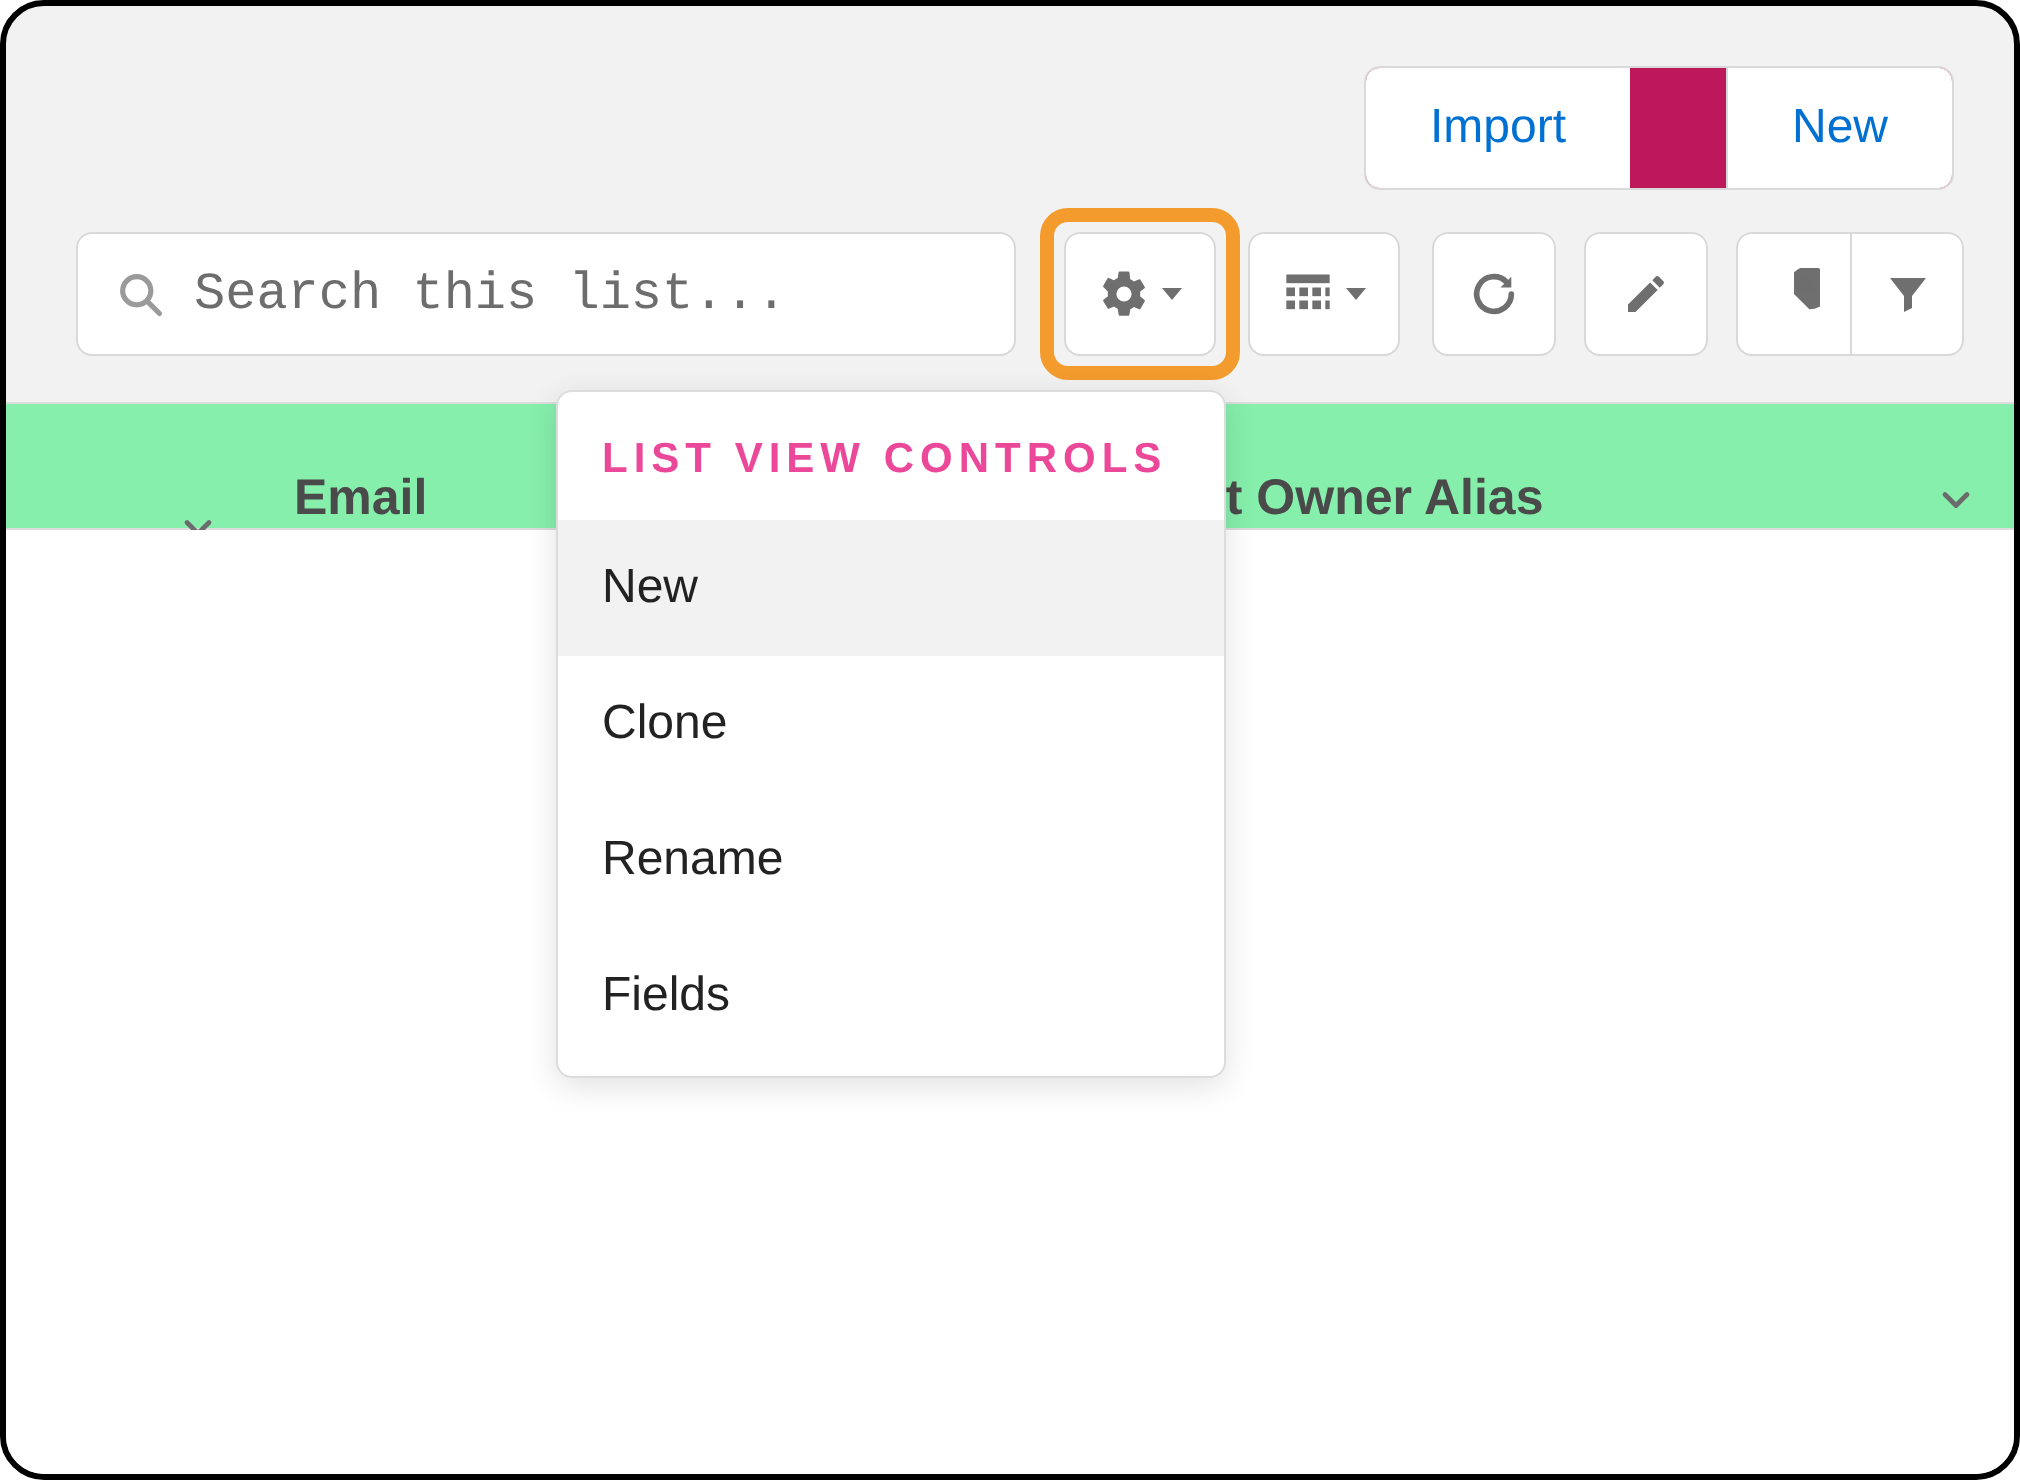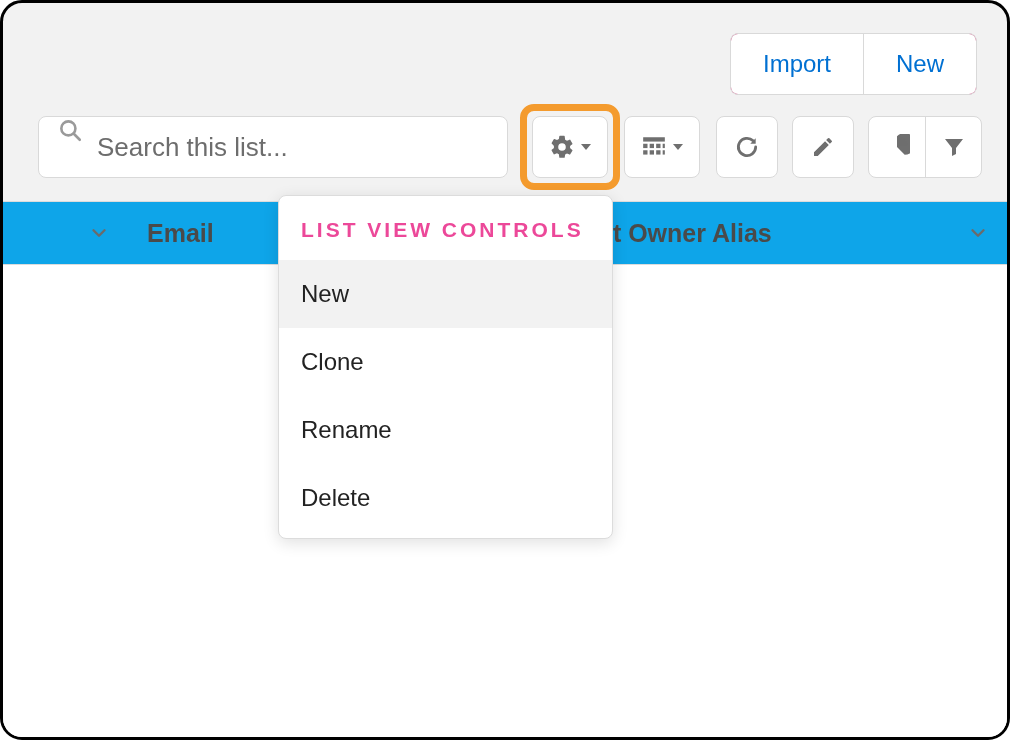--- a/index.html
+++ b/index.html
@@ -21,40 +21,43 @@
     
     .top-buttons {
       position: absolute;
       top: 30px;
       right: 30px;
       display: flex;
       border: 1px solid #d9d9d9;
       border-radius: 8px;
       background: #be185d;
       overflow: hidden;
+      gap: 48px;
     }
     .top-buttons button {
       background: #fff;
       border: none;
       border-left: 1px solid #d9d9d9;
       color: #0070d2;
       font-size: 24px;
       font-weight: 400;
       padding: 16px 32px;
       cursor: pointer;
       font-family: inherit;
     }
     .top-buttons button:first-child { border-left: none; }
     .search-wrap {
       flex: 1;
       display: flex;
+      align-items: center;
       background: #fff;
       border: 1px solid #d9d9d9;
       border-radius: 8px;
       padding: 0 18px;
+      font-family: Liberation Mono, monospace;
     }
     .search-wrap svg { flex: none; }
     .search-wrap input {
       border: none;
       outline: none;
       font-size: 26px;
       color: #333;
       width: 100%;
       background: transparent;
       margin-left: 14px;
@@ -155,25 +158,25 @@
     }
     .right-group .cell:first-child { border-left: none; }
 
     
     .table-header {
       position: absolute;
       top: 198px;
       left: 0;
       right: 0;
       height: 64px;
-      background: #0ea5e9;
+      background: #86efac;
       border-top: 1px solid #dcdcdc;
       border-bottom: 1px solid #dcdcdc;
       display: flex;
-      align-items: center;
+      align-items: flex-end;
     }
     .th {
       display: flex;
       align-items: center;
       border-right: 1px solid #dcdcdc;
       padding: 0 18px;
       font-size: 25px;
       font-weight: 700;
       color: #4a4a4a;
       position: relative;
@@ -319,16 +322,16 @@
     </div>
   </div>
 
   <div class="table-body"></div>
 
   <div class="menu">
     <div class="menu-title">LIST VIEW CONTROLS</div>
     <div class="menu-item active">New</div>
     <div class="menu-item">Clone</div>
     <div class="menu-item">Rename</div>
-    <div class="menu-item">Delete</div>
+    <div class="menu-item">Fields</div>
   </div>
 
 </div>
 
 </body></html>

